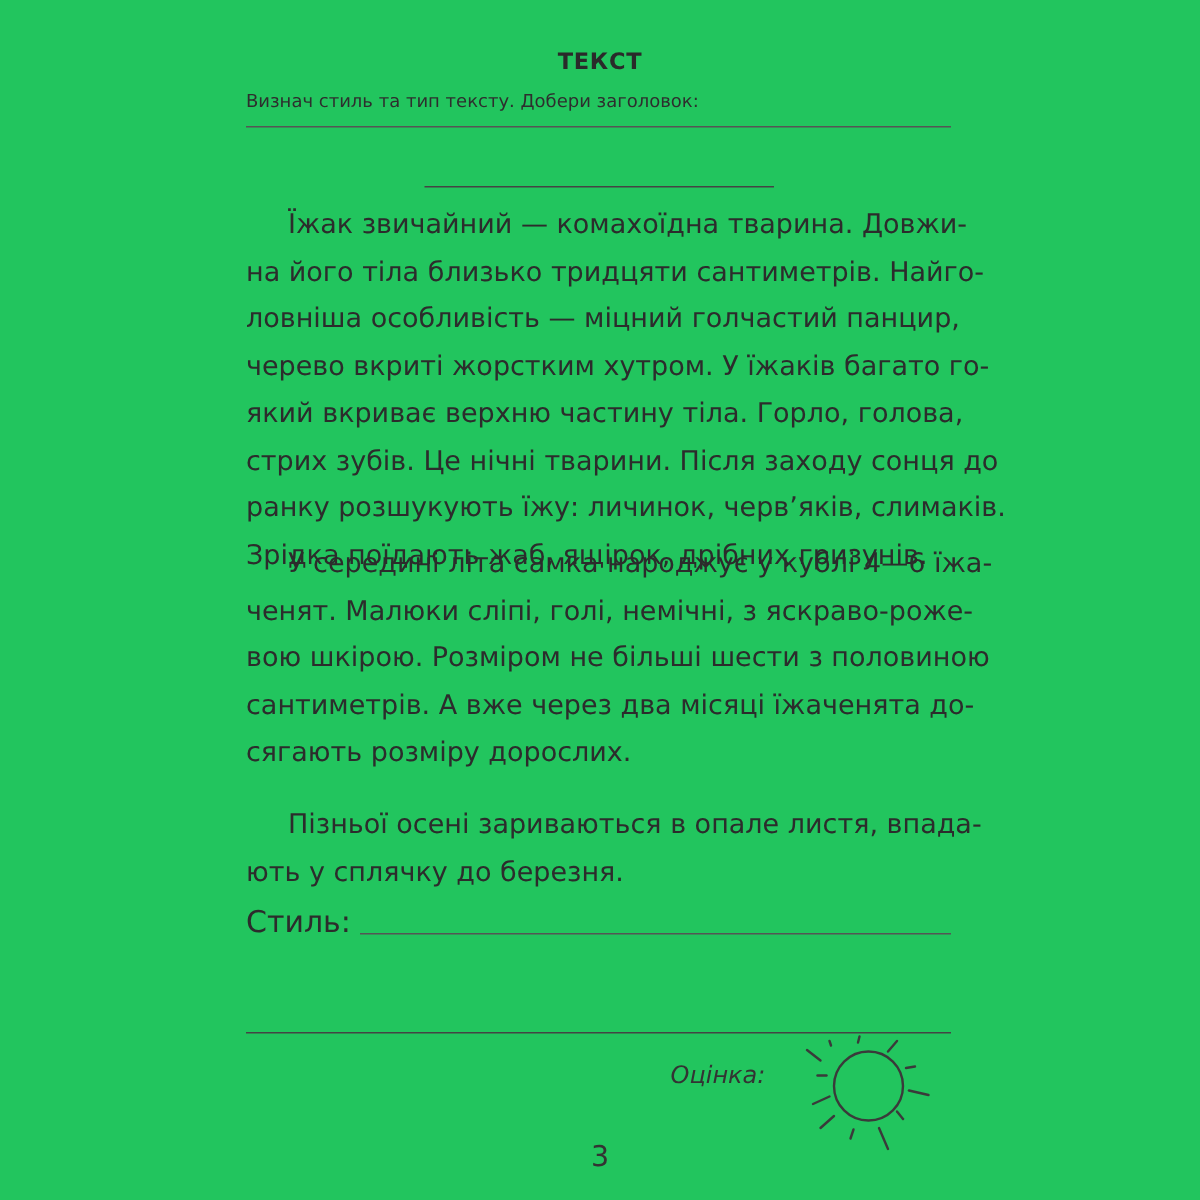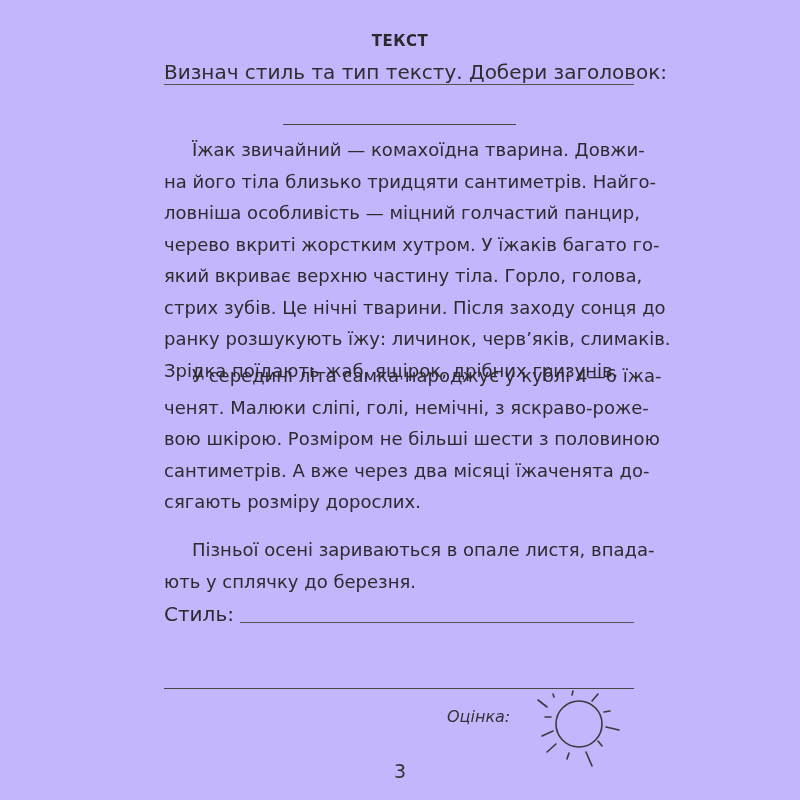--- a/index.html
+++ b/index.html
@@ -12,38 +12,38 @@
     }
     body {
       position: relative;
       font-family: "DejaVu Sans", "Liberation Sans", sans-serif;
       color: #2b2b2b;
     }
     .page {
       position: absolute;
       left: 0; top: 0;
       width: 800px; height: 800px;
-      background: #c4b5fd;
+      background: #22c55e;
     }
     .title {
       position: absolute;
       left: 0; width: 800px;
       top: 32px;
       text-align: center;
       font-weight: bold;
       font-size: 15px;
       letter-spacing: 0.5px;
       color: #2a2a2a;
     }
     .task {
       position: absolute;
       left: 164px;
       top: 60px;
       width: 470px;
-      font-size: 20px;
+      font-size: 12px;
       color: #2e2e2e;
       white-space: nowrap;
     }
     .task-line {
       position: absolute;
       left: 164px;
       top: 84px;
       width: 470px;
       height: 0;
       border-top: 1.5px solid #555;

